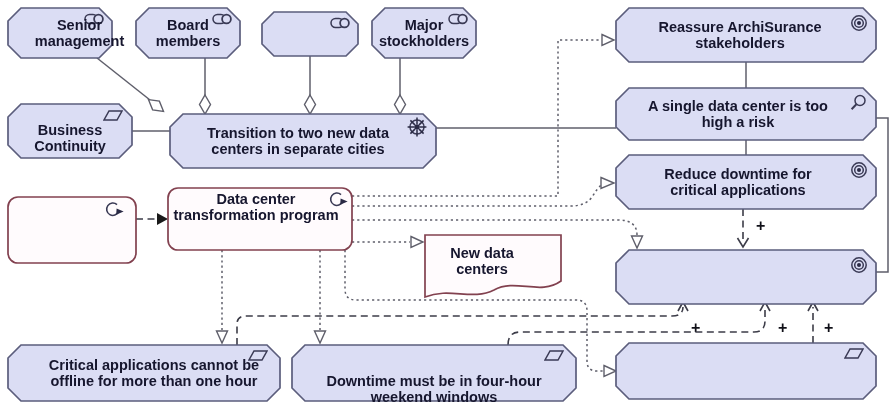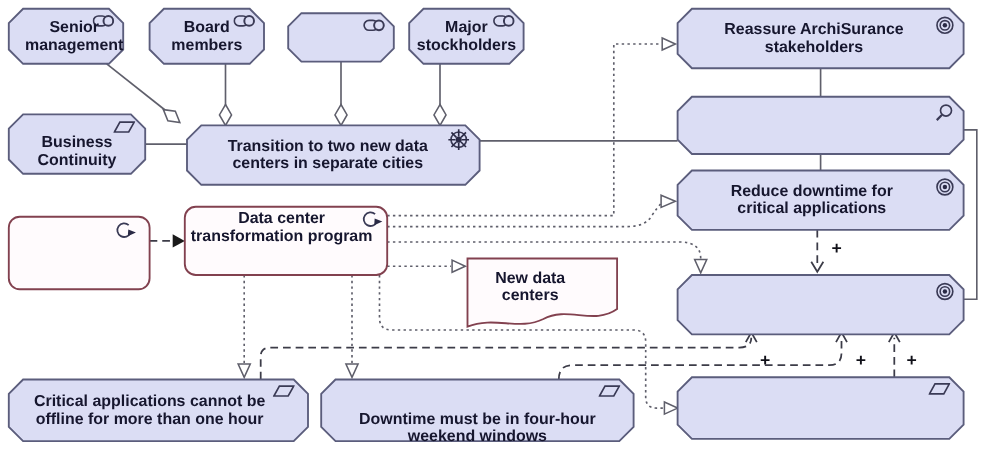--- a/index.html
+++ b/index.html
@@ -181,35 +181,37 @@
   <use href="#ic-mag" x="849" y="94" width="18" height="18"></use>
   <use href="#ic-goal" x="850" y="161" width="18" height="18"></use>
   <use href="#ic-goal" x="850" y="256" width="18" height="18"></use>
   <use href="#ic-loop" x="104" y="201" width="20" height="18"></use>
   <use href="#ic-loop" x="328" y="191" width="20" height="18"></use>
   <use href="#ic-para" x="248" y="349" width="20" height="14"></use>
   <use href="#ic-para" x="544" y="349" width="20" height="14"></use>
   <use href="#ic-para" x="844" y="347" width="20" height="14"></use>
 </svg>
 
-<div class="lbl" style="left:4px;top:8px;width:127px;height:50px">Senior
+<div class="lbl" style="left:16px;top:8px;width:127px;height:50px">Senior
 management</div>
 <div class="lbl" style="left:136px;top:8px;width:104px;height:50px">Board
 members</div>
 <div class="lbl" style="left:372px;top:8px;width:104px;height:50px">Major
 stockholders</div>
 <div class="lbl" style="left:8px;top:104px;width:124px;height:68px">Business
 Continuity</div>
 <div class="lbl" style="left:170px;top:114px;width:256px;height:54px">Transition to two new data
 centers in separate cities</div>
 <div class="lbl" style="left:616px;top:8px;width:248px;height:54px">Reassure ArchiSurance
 stakeholders</div>
+<div class="lbl" style="left:616px;top:88px;width:244px;height:52px">A single data center is too
+high a risk</div>
 <div class="lbl" style="left:616px;top:155px;width:244px;height:54px">Reduce downtime for
 critical applications</div>
 <div class="lbl" style="left:168px;top:184px;width:176px;height:46px">Data center
 transformation program</div>
 <div class="lbl" style="left:425px;top:238px;width:114px;height:46px">New data
 centers</div>
-<div class="lbl" style="left:0;top:345px;width:272px;height:56px">Critical applications cannot be
+<div class="lbl" style="left:18px;top:345px;width:272px;height:56px">Critical applications cannot be
 offline for more than one hour</div>
 <div class="lbl" style="left:292px;top:353px;width:284px;height:72px">Downtime must be in four-hour
 weekend windows</div>
 </div>
 
 </body></html>

